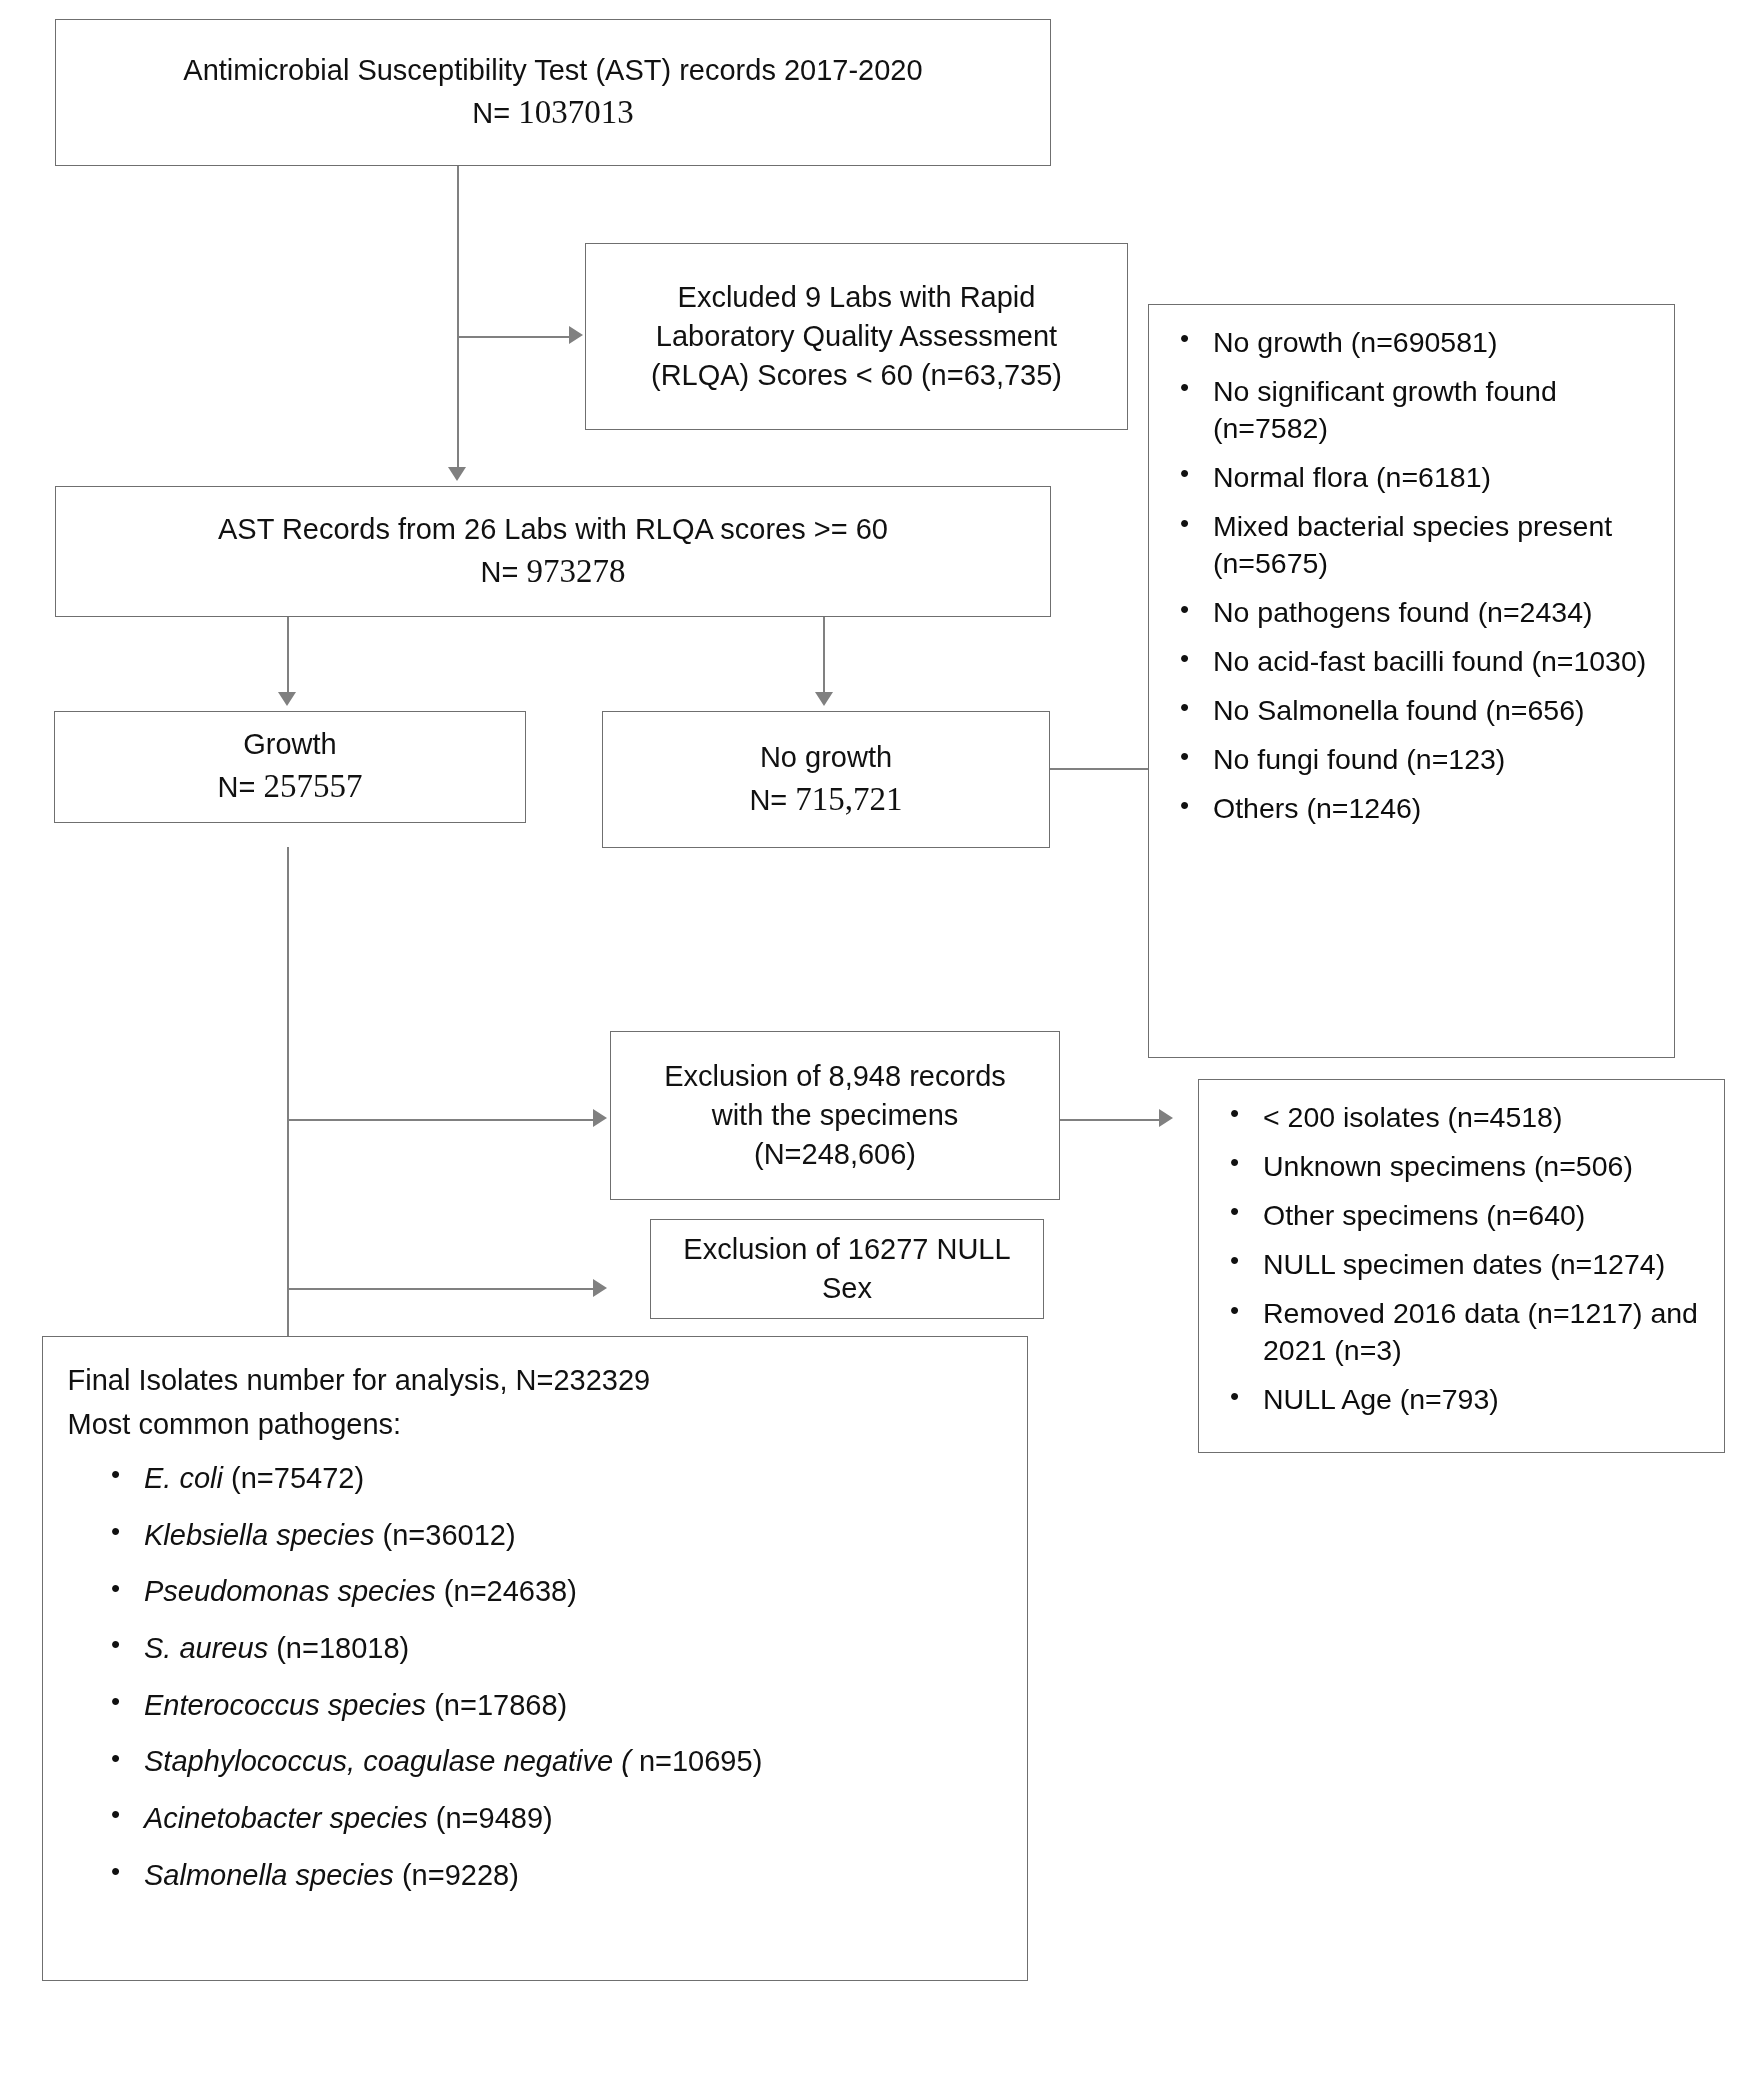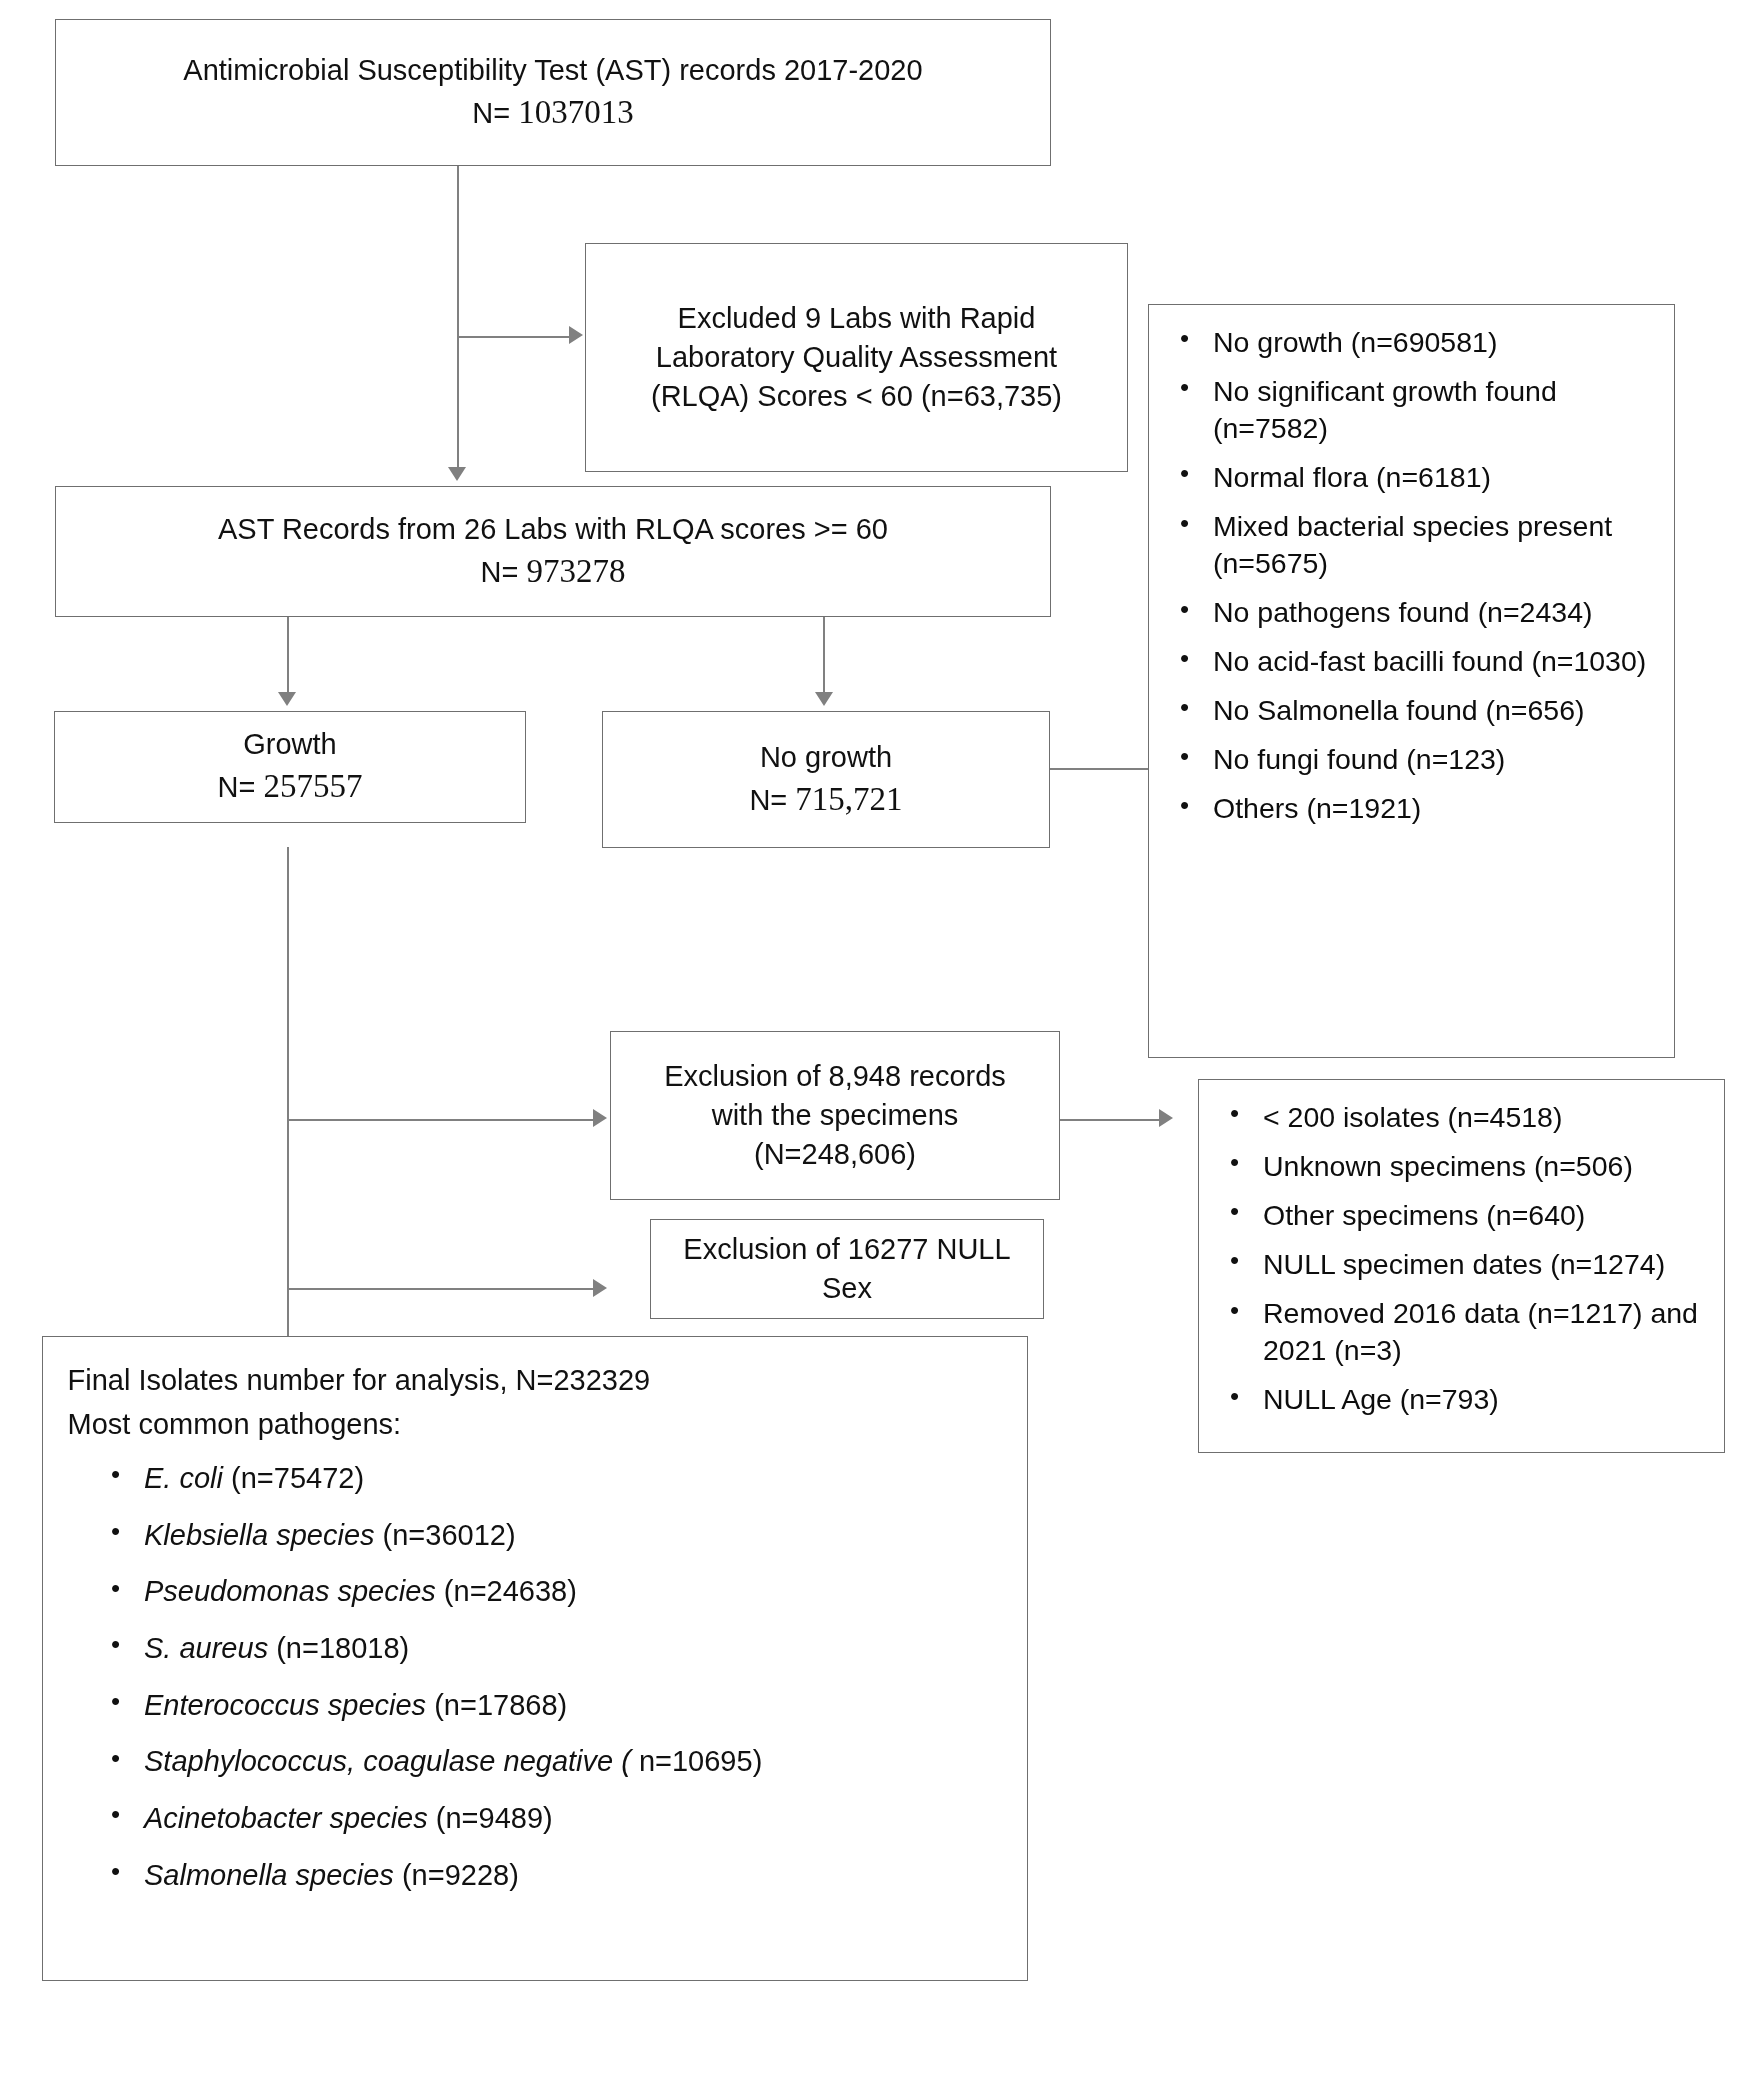--- a/index.html
+++ b/index.html
@@ -108,21 +108,21 @@
       <span class="num">1037013</span>
     </span>
   </div>
 
   <div class="vline" style="left:457px; top:166px; height:303px;"></div>
   <div class="arrowhead-down" style="left:448px; top:467px;"></div>
 
   <div class="hline" style="left:457px; top:336px; width:116px;"></div>
   <div class="arrowhead-right" style="left:569px; top:326px;"></div>
 
-  <div class="box" style="left:585px; top:243px; width:543px; height:229px;">
+  <div class="box" style="left:585px; top:243px; width:543px; height:187px;">
     <span class="line">Excluded 9 Labs with Rapid</span>
     <span class="line">Laboratory Quality Assessment</span>
     <span class="line">(RLQA) Scores &lt; 60 (n=63,735)</span>
   </div>
 
   <div class="box" style="left:55px; top:486px; width:996px; height:131px;">
     <span class="line">AST Records from 26 Labs with RLQA scores &gt;= 60</span>
     <span class="line">
       <span>N=</span>
       <span class="num">973278</span>
@@ -157,21 +157,21 @@
   <div class="bullets" style="left:1148px; top:304px; width:527px; height:754px;">
     <ul class="blist">
       <li>No growth (n=690581)</li>
       <li>No significant growth found (n=7582)</li>
       <li>Normal flora (n=6181)</li>
       <li>Mixed bacterial species present (n=5675)</li>
       <li>No pathogens found (n=2434)</li>
       <li>No acid-fast bacilli found (n=1030)</li>
       <li>No Salmonella found (n=656)</li>
       <li>No fungi found (n=123)</li>
-      <li>Others (n=1921)</li>
+      <li>Others (n=1246)</li>
     </ul>
   </div>
 
   <div class="vline" style="left:287px; top:847px; height:562px;"></div>
   <div class="arrowhead-down" style="left:278px; top:1403px;"></div>
 
   <div class="hline" style="left:287px; top:1119px; width:310px;"></div>
   <div class="arrowhead-right" style="left:593px; top:1109px;"></div>
 
   <div class="box" style="left:610px; top:1031px; width:450px; height:169px;">

